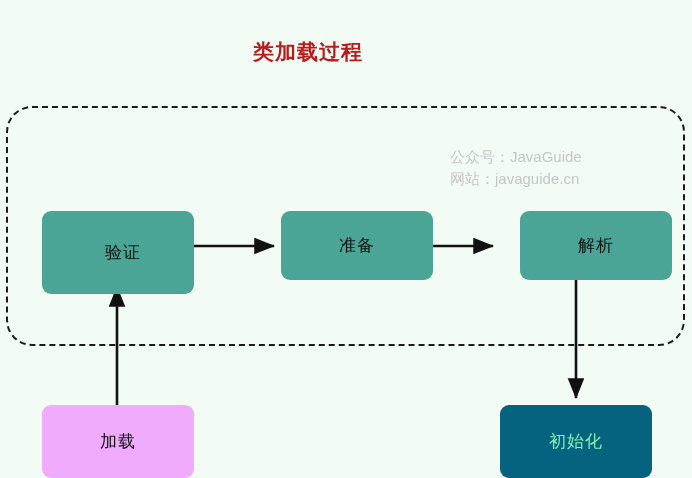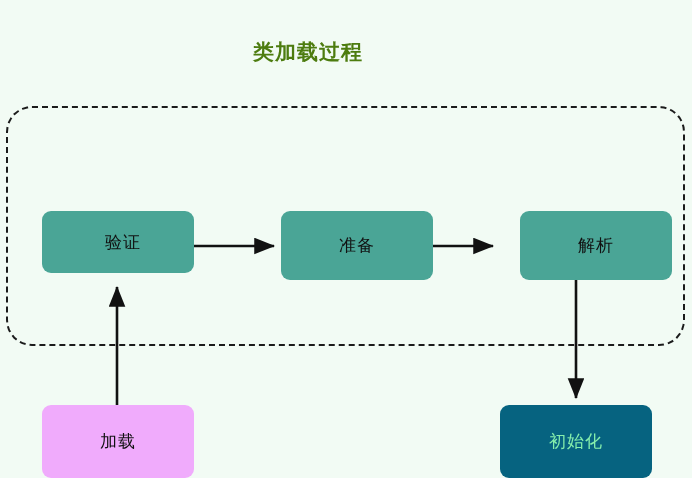--- a/index.html
+++ b/index.html
@@ -18,21 +18,21 @@
 
   
   #diagram-title {
     position: absolute;
     left: 0;
     top: 38px;
     width: 616px;
     text-align: center;
     font-size: 21px;
     font-weight: bold;
-    color: #4d7c0f;
+    color: #b91c1c;
     letter-spacing: 1px;
   }
 
   
   #linking-group {
     position: absolute;
     left: 6px;
     top: 106px;
     width: 679px;
     height: 240px;
@@ -71,21 +71,21 @@
     display: flex;
     align-items: center;
     justify-content: center;
     font-size: 17px;
     letter-spacing: 1px;
   }
   .node.teal   { background: #4aa596; color: #111111; }
   .node.light  { background: #f0abfc; color: #111111; }
   .node.dark   { background: #066380; color: #86efac; }
 
-  #node-verify   { left: 42px;  top: 211px; width: 152px; height: 62px; padding-left: 10px; }
+  #node-verify   { left: 42px;  top: 211px; width: 152px; height: 83px; padding-left: 10px; }
   #node-prepare  { left: 281px; top: 211px; width: 152px; height: 69px; }
   #node-resolve  { left: 500px; top: 211px; width: 152px; height: 69px; margin-left: 20px; }
   #node-load     { left: 42px;  top: 405px; width: 152px; height: 73px; }
   #node-init     { left: 500px; top: 405px; width: 152px; height: 73px; }
 
   
   #connectors {
     position: absolute;
     left: 0;
     top: 0;
@@ -97,20 +97,24 @@
 </head>
 <body>
 
 <div id="canvas">
 
   <div id="diagram-title">类加载过程</div>
 
   <div id="linking-group"></div>
 
 
+  <div id="watermark">
+    <div>公众号：JavaGuide</div>
+    <div>网站：javaguide.cn</div>
+  </div>
 
   <svg id="connectors" viewBox="0 0 692 478" xmlns="http://www.w3.org/2000/svg">
     <defs>
       <marker id="arrowhead" markerWidth="9" markerHeight="9" refX="7.6" refY="3.2" orient="auto" markerUnits="strokeWidth">
         <path d="M0,0 L8,3.2 L0,6.4 z" fill="#111111"></path>
       </marker>
     </defs>
 
     <line x1="117" y1="405" x2="117" y2="287" stroke="#111111" stroke-width="2.6" marker-end="url(#arrowhead)"></line>
 

